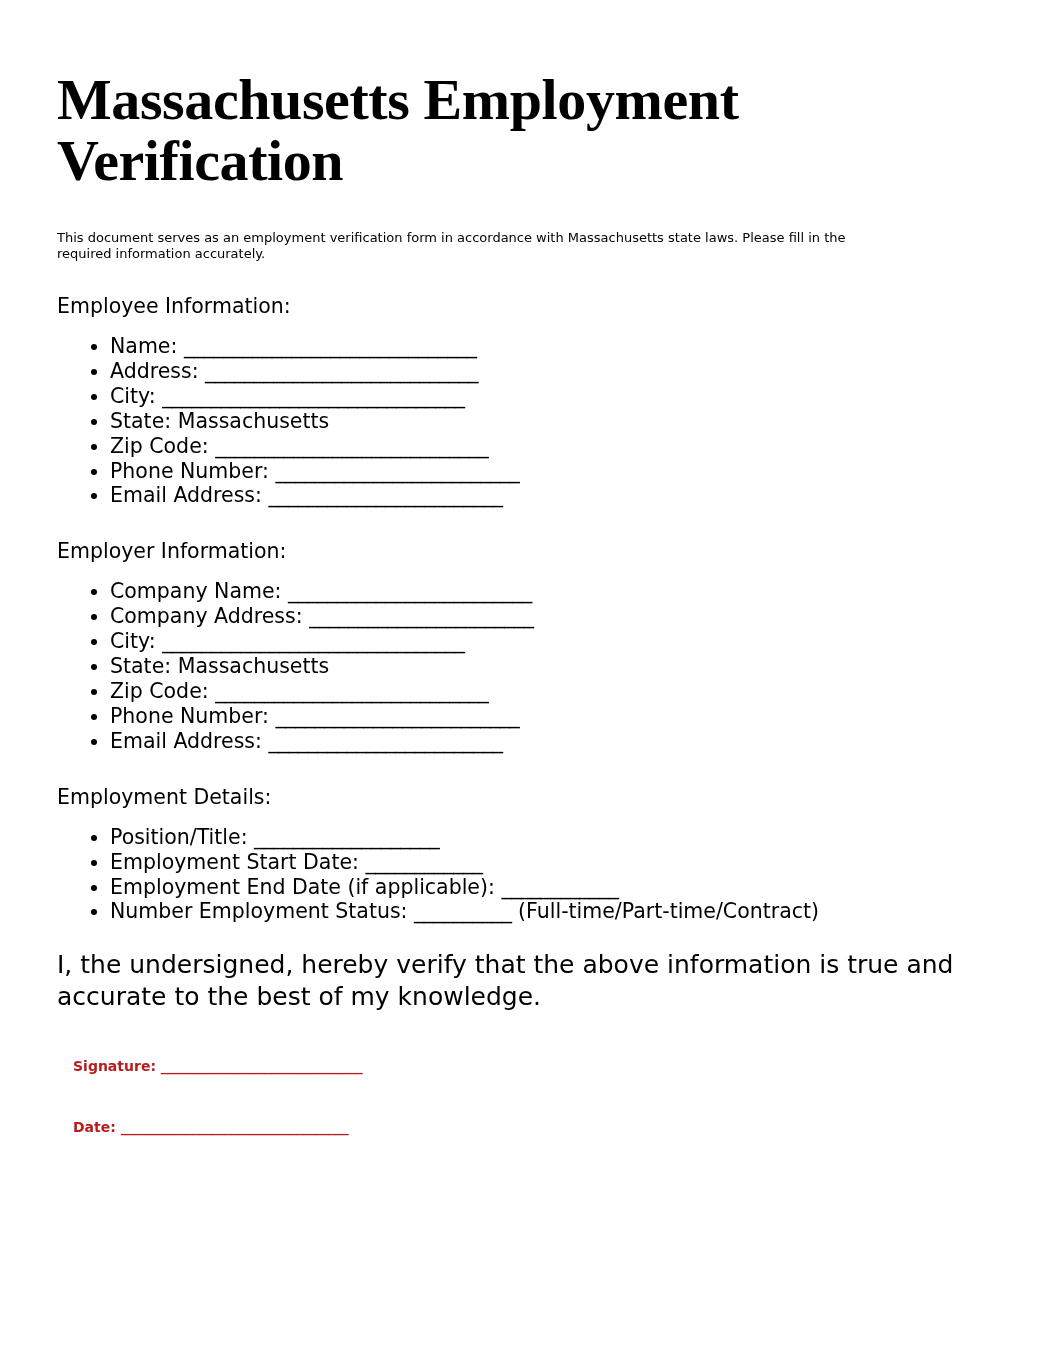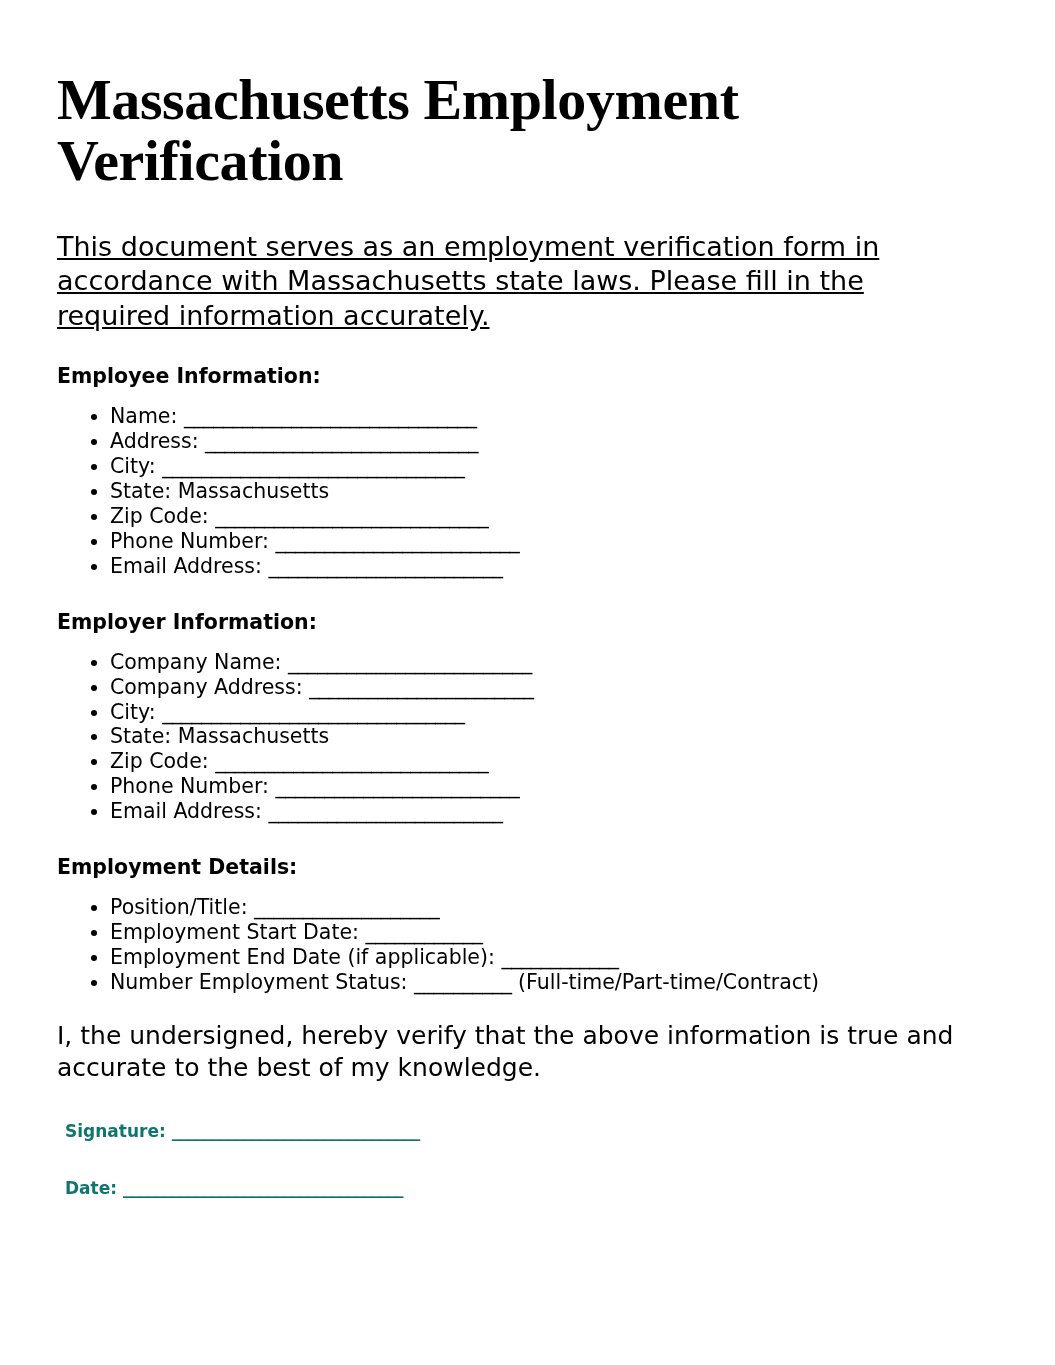--- a/index.html
+++ b/index.html
@@ -26,31 +26,30 @@
     font-size: 58px;
     font-weight: bold;
     letter-spacing: -0.4px;
     line-height: 1.05;
     margin: 0;
     padding-top: 70px;
     color: #000;
     font-family: Liberation Serif, serif;
   }
   .intro {
-    font-size: 27px;
+    font-size: 13px;
     line-height: 1.28;
     margin: 0;
     padding-top: 38px;
     max-width: 830px;
     color: #000;
-    text-decoration: underline;
   }
   .section-heading {
     font-size: 20.5px;
-    font-weight: bold;
+    font-weight: normal;
     margin: 0;
     padding-top: 31px;
     color: #000;
   }
   ul.fields {
     list-style: disc;
     margin: 0;
     padding-top: 16px;
     padding-left: 53px;
     padding-bottom: 0;
@@ -71,25 +70,25 @@
   }
   .statement {
     font-size: 25px;
     line-height: 1.28;
     margin: 0;
     padding-top: 25px;
     max-width: 920px;
     color: #000;
   }
   .sig-line {
-    font-size: 17px;
+    font-size: 14px;
     font-weight: bold;
-    margin: 8px;
+    margin: 16px;
     padding-top: 29px;
-    color: #0f766e;
+    color: #b91c1c;
     white-space: nowrap;
   }
   .sig-line .blank {
     font-weight: bold;
   }
   .watermark {
     position: absolute;
     left: 344px;
     top: 658px;
     font-family: "DejaVu Sans Mono", "Liberation Mono", monospace;

